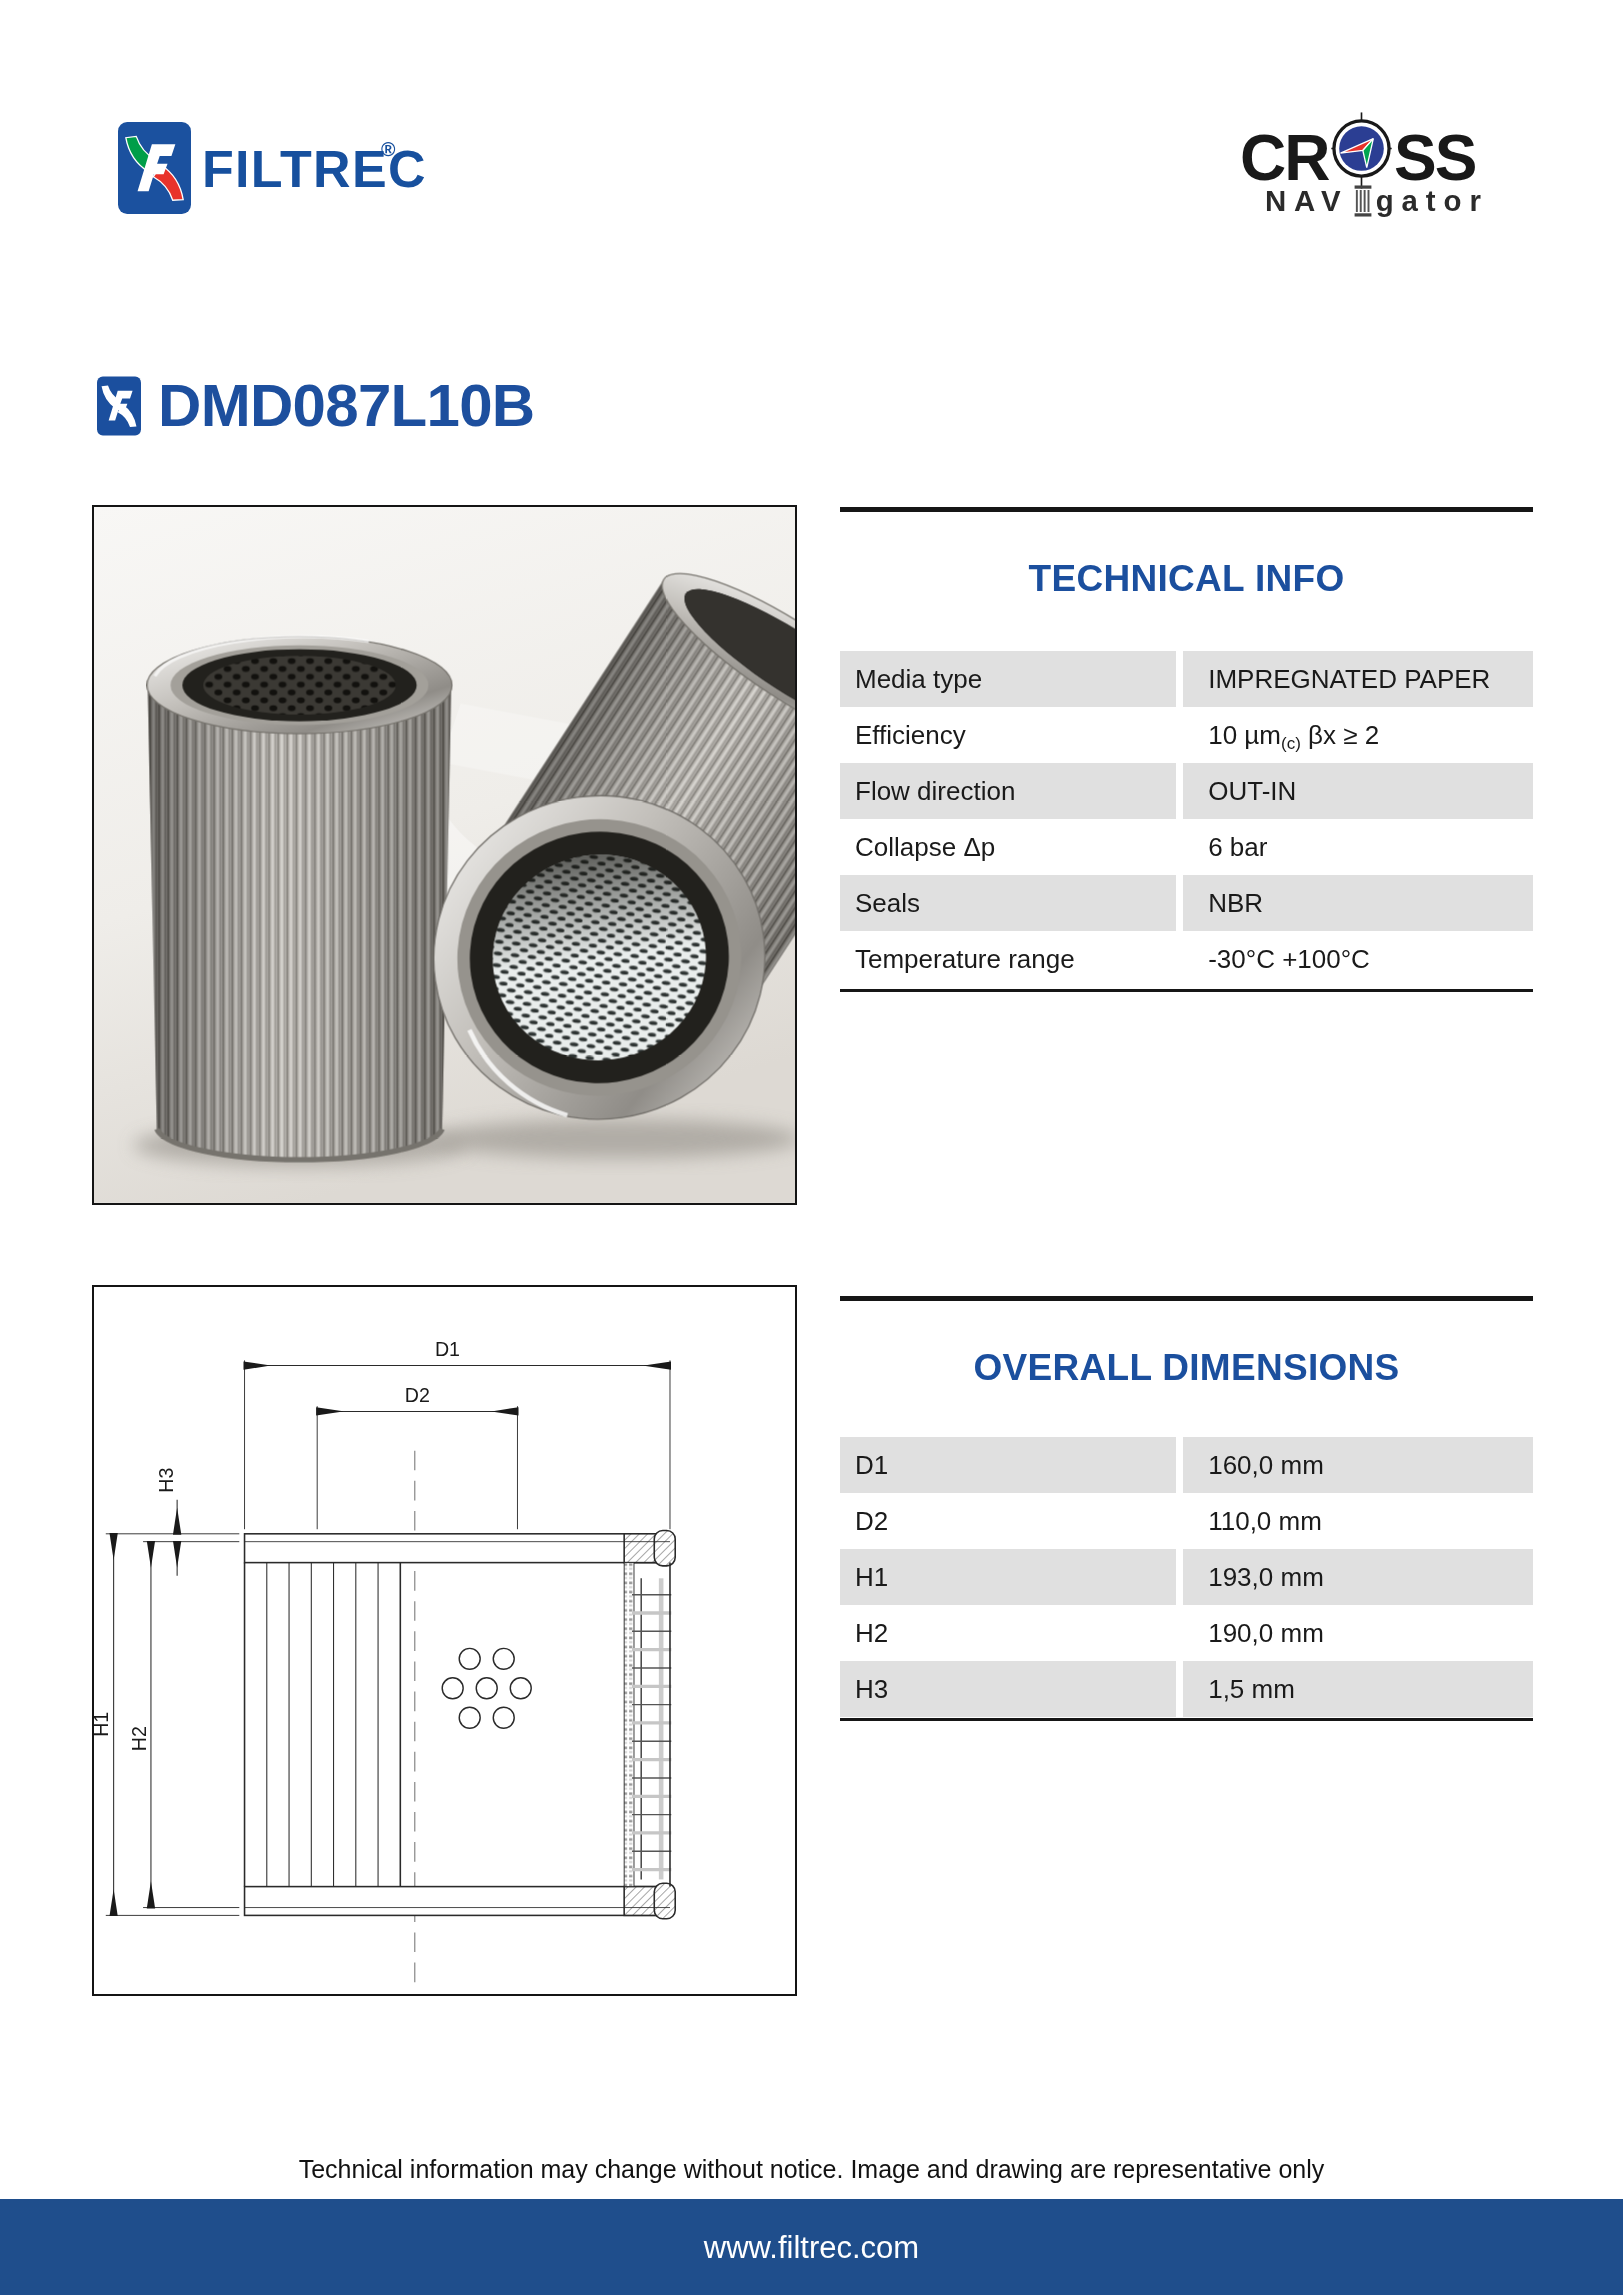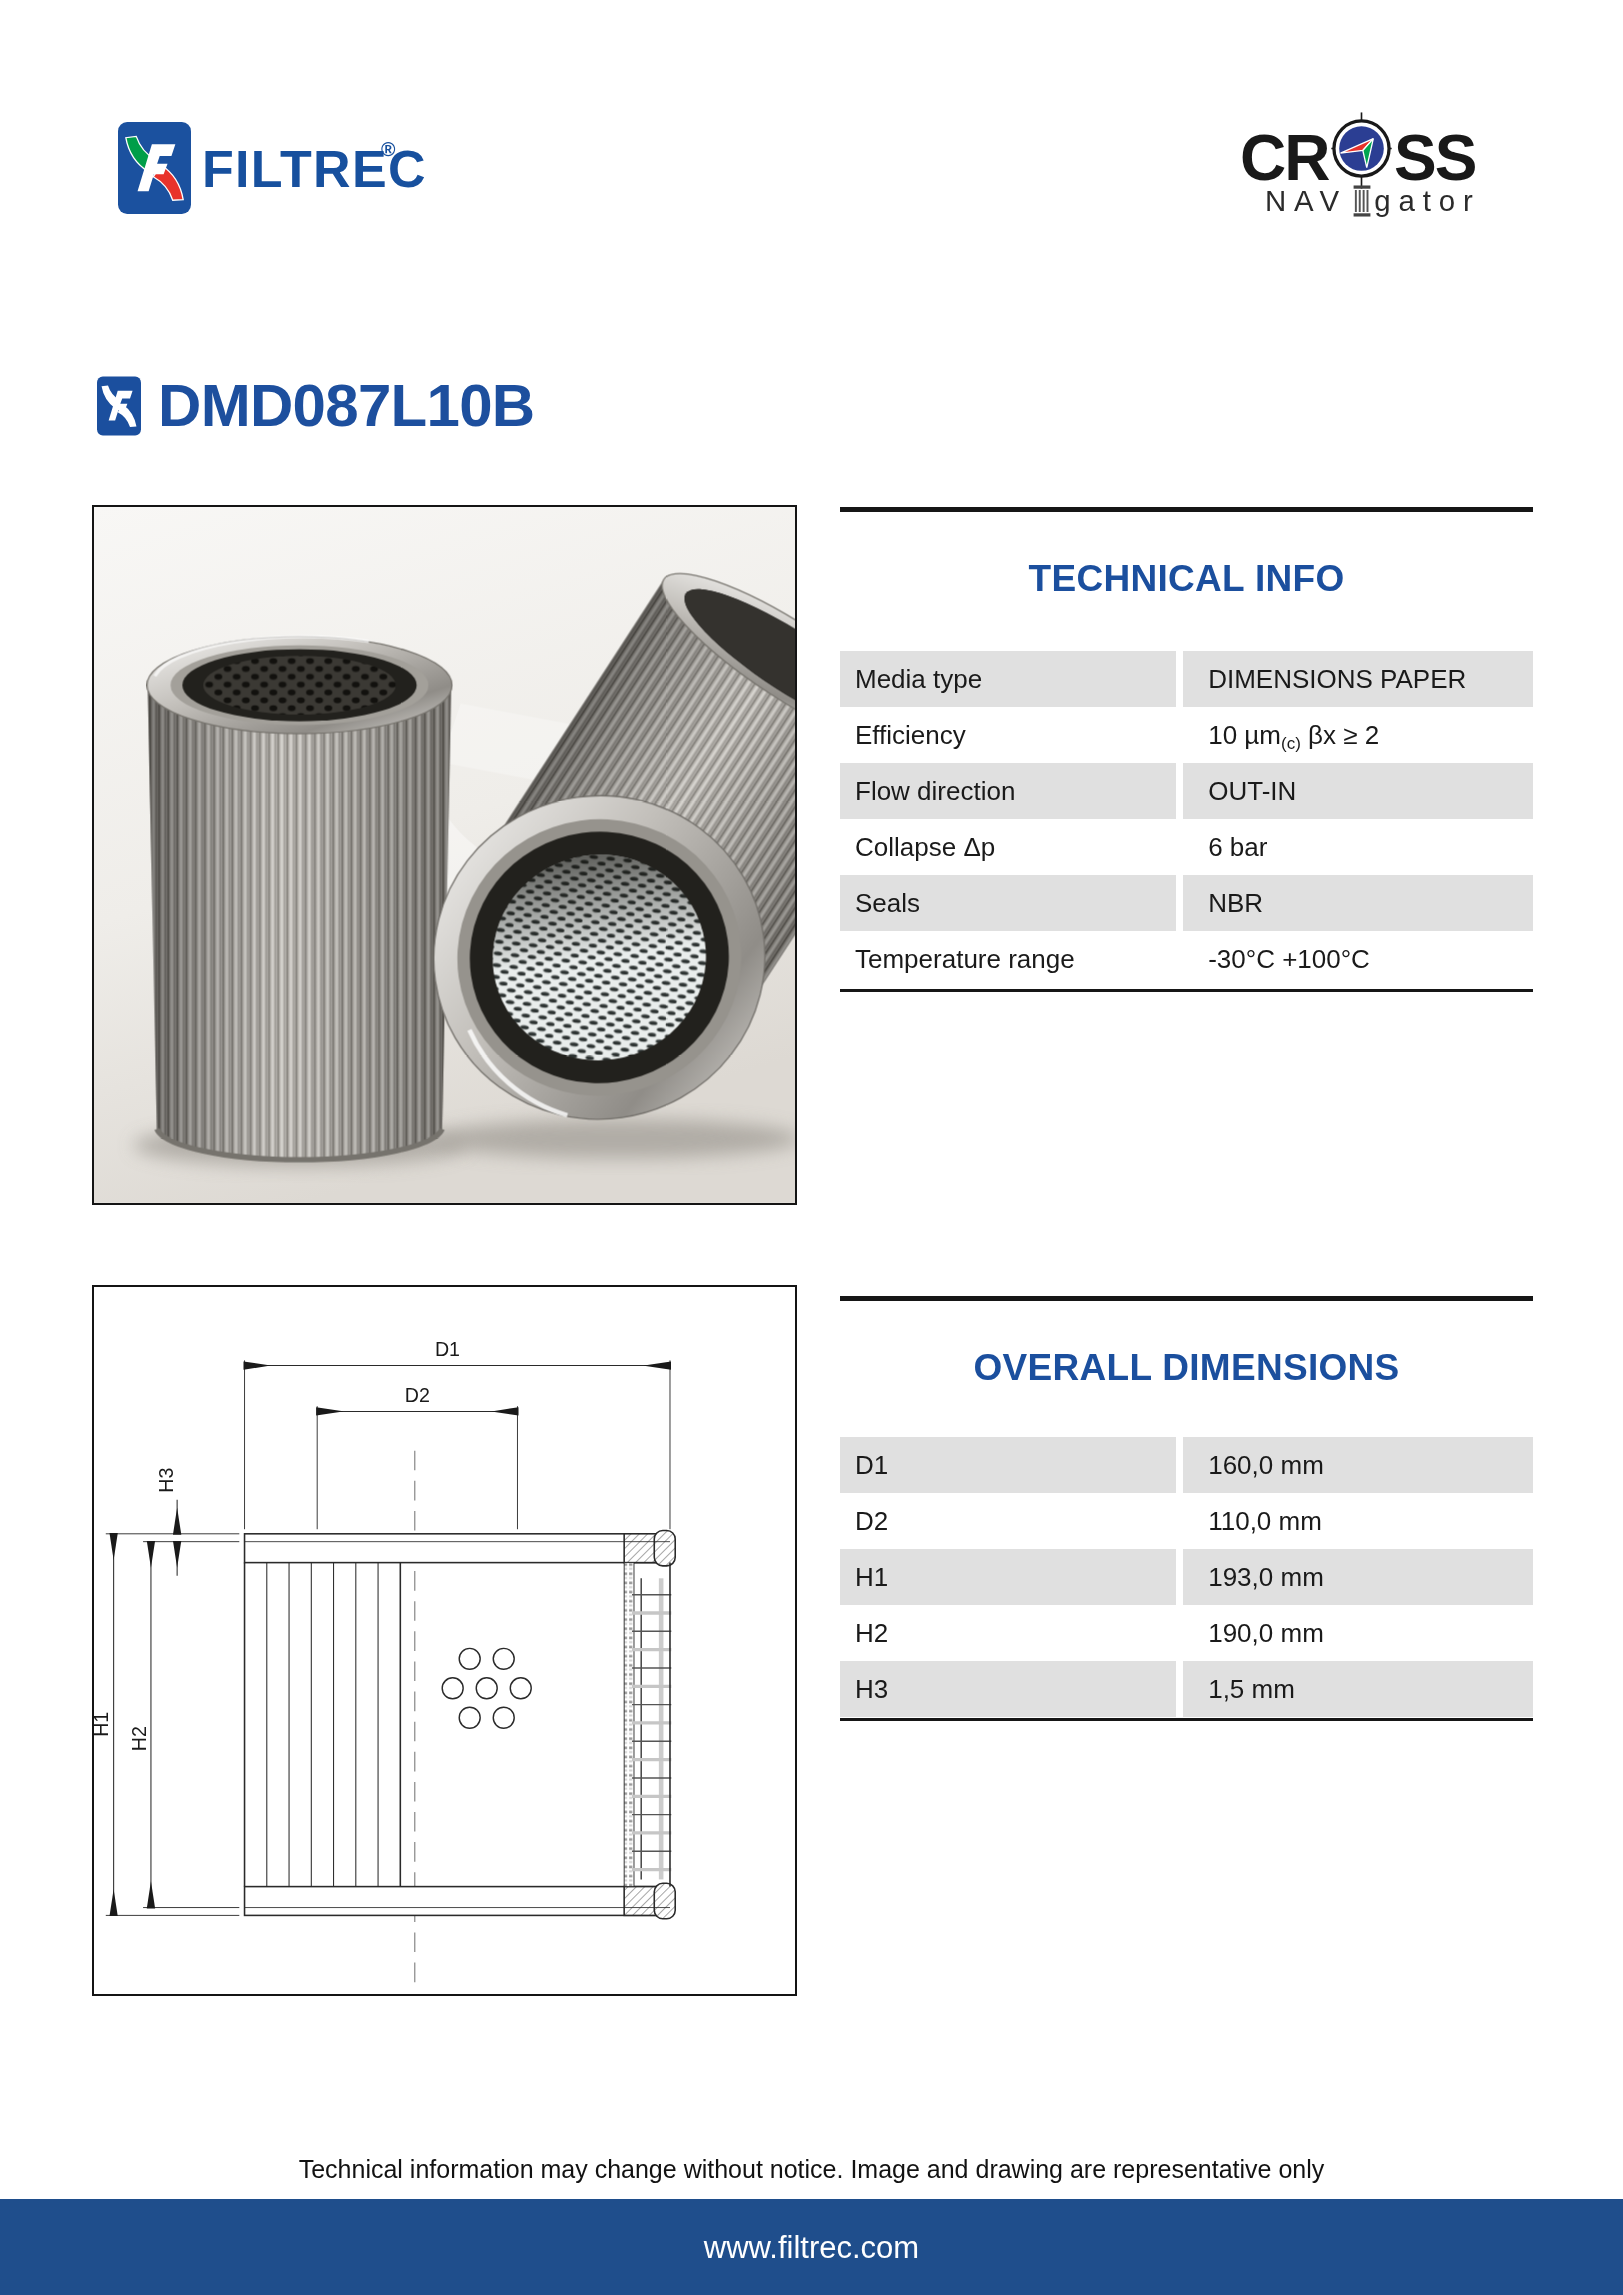--- a/index.html
+++ b/index.html
@@ -11,21 +11,21 @@
   .logo-square{position:absolute;left:0;top:0;width:73px;height:92px;}
   .logo-word{position:absolute;left:84px;top:21px;font-size:52px;font-weight:bold;
              color:#17509e;letter-spacing:1.3px;line-height:52px;}
   .logo-reg{position:absolute;left:263px;top:15.7px;font-size:19.6px;font-weight:bold;color:#17509e;}
 
   .cross-logo{position:absolute;left:1240px;top:111px;width:281px;height:111px;}
   .cross-row{position:absolute;left:0;top:0;display:flex;align-items:flex-end;height:79px;}
   .cross-txt{font-size:64px;font-weight:bold;color:#191919;letter-spacing:-2px;line-height:64px;}
   .cross-compass{width:63px;height:79px;margin:0 1.3px;}
   .cross-sub{position:absolute;left:25px;top:73px;display:flex;align-items:center;
-             font-size:29.4px;font-weight:400;color:#2b2b2b;letter-spacing:7.9px;}
+             font-size:29.4px;font-weight:700;color:#2b2b2b;letter-spacing:7.9px;}
   .pillar-svg{width:22px;height:34px;margin:0 1.3px 0 3.9px;}
 
   
   .title-row{position:absolute;left:97px;top:374px;height:63px;display:flex;align-items:center;}
   .title-icon{width:44px;height:60px;margin-right:17px;}
   .title-text{font-size:60px;font-weight:bold;color:#1d4f9e;letter-spacing:-0.7px;}
 
   
   .photo-box{position:absolute;left:92px;top:505px;width:701px;height:696px;border:2px solid #141414;}
   .drawing-box{position:absolute;left:92px;top:1285px;width:701px;height:707px;border:2px solid #141414;background:#fff;}
@@ -189,21 +189,21 @@
     </svg>
   </div>
 
   <div class="rule" style="top:507px"></div>
   <div class="panel-title" style="top:558px">TECHNICAL INFO</div>
 
   <div class="tbl" style="top:651px">
     <div class="tbl-row row-gray">
       <div class="cell-label">Media type</div>
       <div class="gutter"></div>
-      <div class="cell-value">DIMENSIONS PAPER</div>
+      <div class="cell-value">IMPREGNATED PAPER</div>
     </div>
     <div class="tbl-row row-white">
       <div class="cell-label">Efficiency</div>
       <div class="gutter"></div>
       <div class="cell-value">
         <span>10 µm</span>
           <span class="sub">(c)</span>
           <span style="white-space:pre"> βx ≥ 2</span>
       </div>
     </div>

